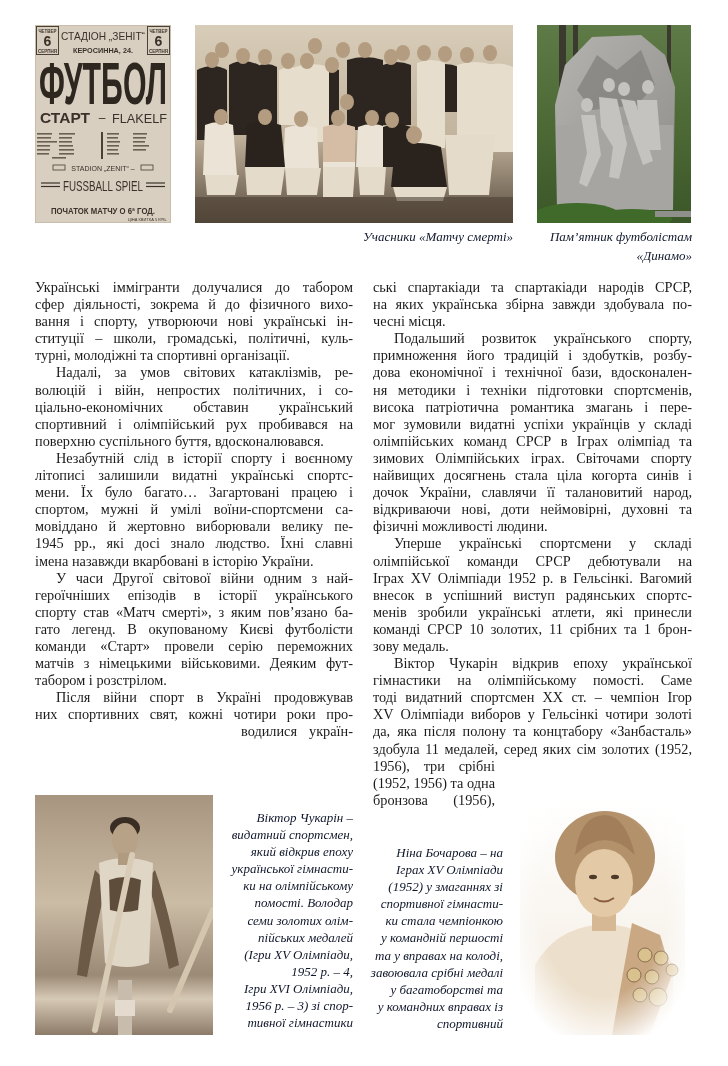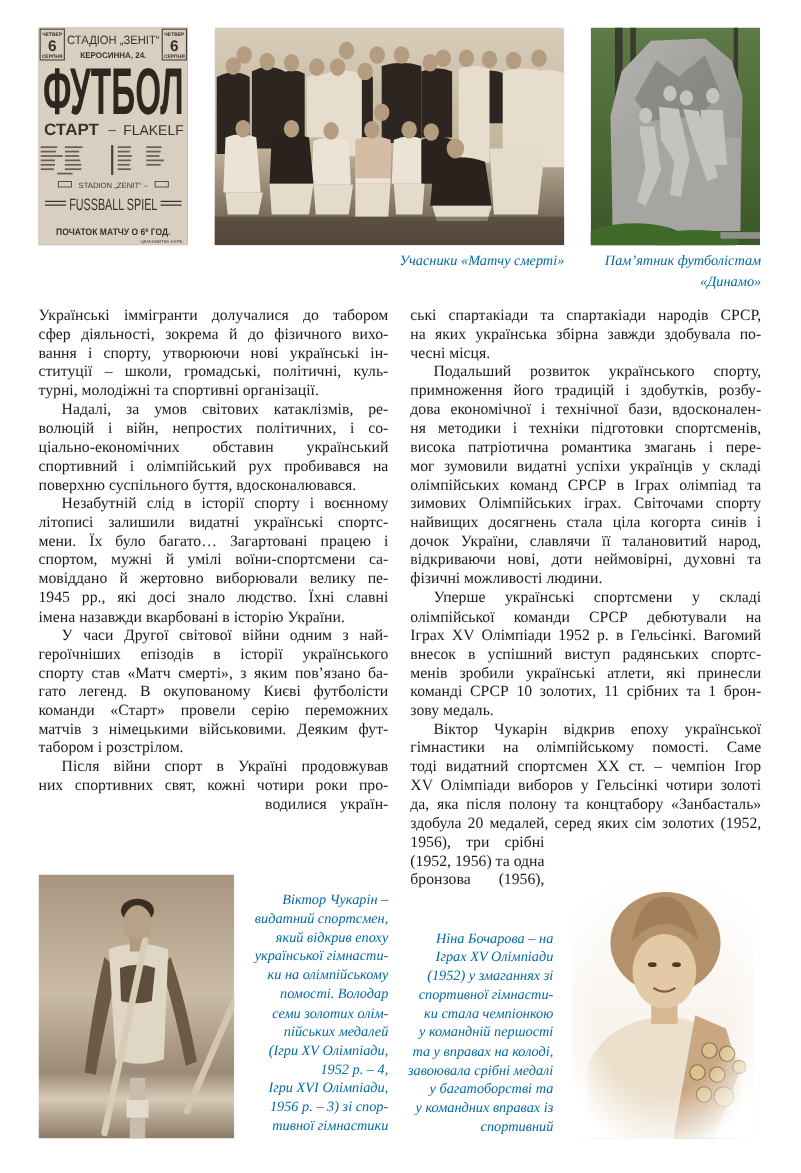--- a/index.html
+++ b/index.html
@@ -12,21 +12,21 @@
   .photo svg { display: block; width: 100%; height: 100%; }
 
   #poster   { left: 35px;  top: 25px;  width: 136px; height: 198px; }
   #team     { left: 195px; top: 25px;  width: 318px; height: 198px; }
   #monument { left: 537px; top: 25px;  width: 154px; height: 198px; }
   #gymnast  { left: 35px;  top: 795px; width: 178px; height: 240px; }
   #nina     { left: 520px; top: 795px; width: 165px; height: 240px; }
 
   .cap {
     position: absolute; font-style: italic; font-size: 13px;
-    line-height: 17.1px; text-align: right; color: #0369a1;
+    line-height: 17.1px; text-align: right; color: #0f172a;
   }
   .cap div { white-space: nowrap; }
   #cap-team     { right: 215px; top: 228px; }
   #cap-monument { right: 36px;  top: 227px; line-height: 19px; }
   #cap-chukarin { right: 375px; top: 809px; width: 150px; font-style: italic; }
   #cap-bocharova{ right: 225px; top: 844px; width: 150px; }
 
   .col { position: absolute; top: 279px; }
   .col.left  { left: 35px;  width: 318px; }
   .col.right { left: 373px; width: 319px; }
@@ -294,21 +294,21 @@
     <div class="ln">Іграх XV Олімпіади 1952 р. в Гельсінкі. Вагомий</div>
     <div class="ln">внесок в успішний виступ радянських спортс-</div>
     <div class="ln">менів зробили українські атлети, які принесли</div>
     <div class="ln">команді СРСР 10 золотих, 11 срібних та 1 брон-</div>
     <div class="ln last">зову медаль.</div>
     <div class="ln ind">Віктор Чукарін відкрив епоху української</div>
     <div class="ln">гімнастики на олімпійському помості. Саме</div>
     <div class="ln">тоді видатний спортсмен XX ст. – чемпіон Ігор</div>
     <div class="ln">XV Олімпіади виборов у Гельсінкі чотири золоті</div>
     <div class="ln">да, яка після полону та концтабору «Занбасталь»</div>
-    <div class="ln">здобула 20 медалей, серед яких сім золотих (1952,</div>
+    <div class="ln">здобула 11 медалей, серед яких сім золотих (1952,</div>
     <div class="ln narrow">1956), три срібні</div>
     <div class="ln narrow">(1952, 1956) та одна</div>
     <div class="ln narrow">бронзова (1956),</div>
   </div>
 
   <div id="gymnast" class="photo">
     <svg viewBox="0 0 178 240" preserveAspectRatio="none">
       <defs>
         <linearGradient id="gymBg" x1="0" y1="0" x2="0" y2="1">
           <stop offset="0" stop-color="#a8957f"></stop>

